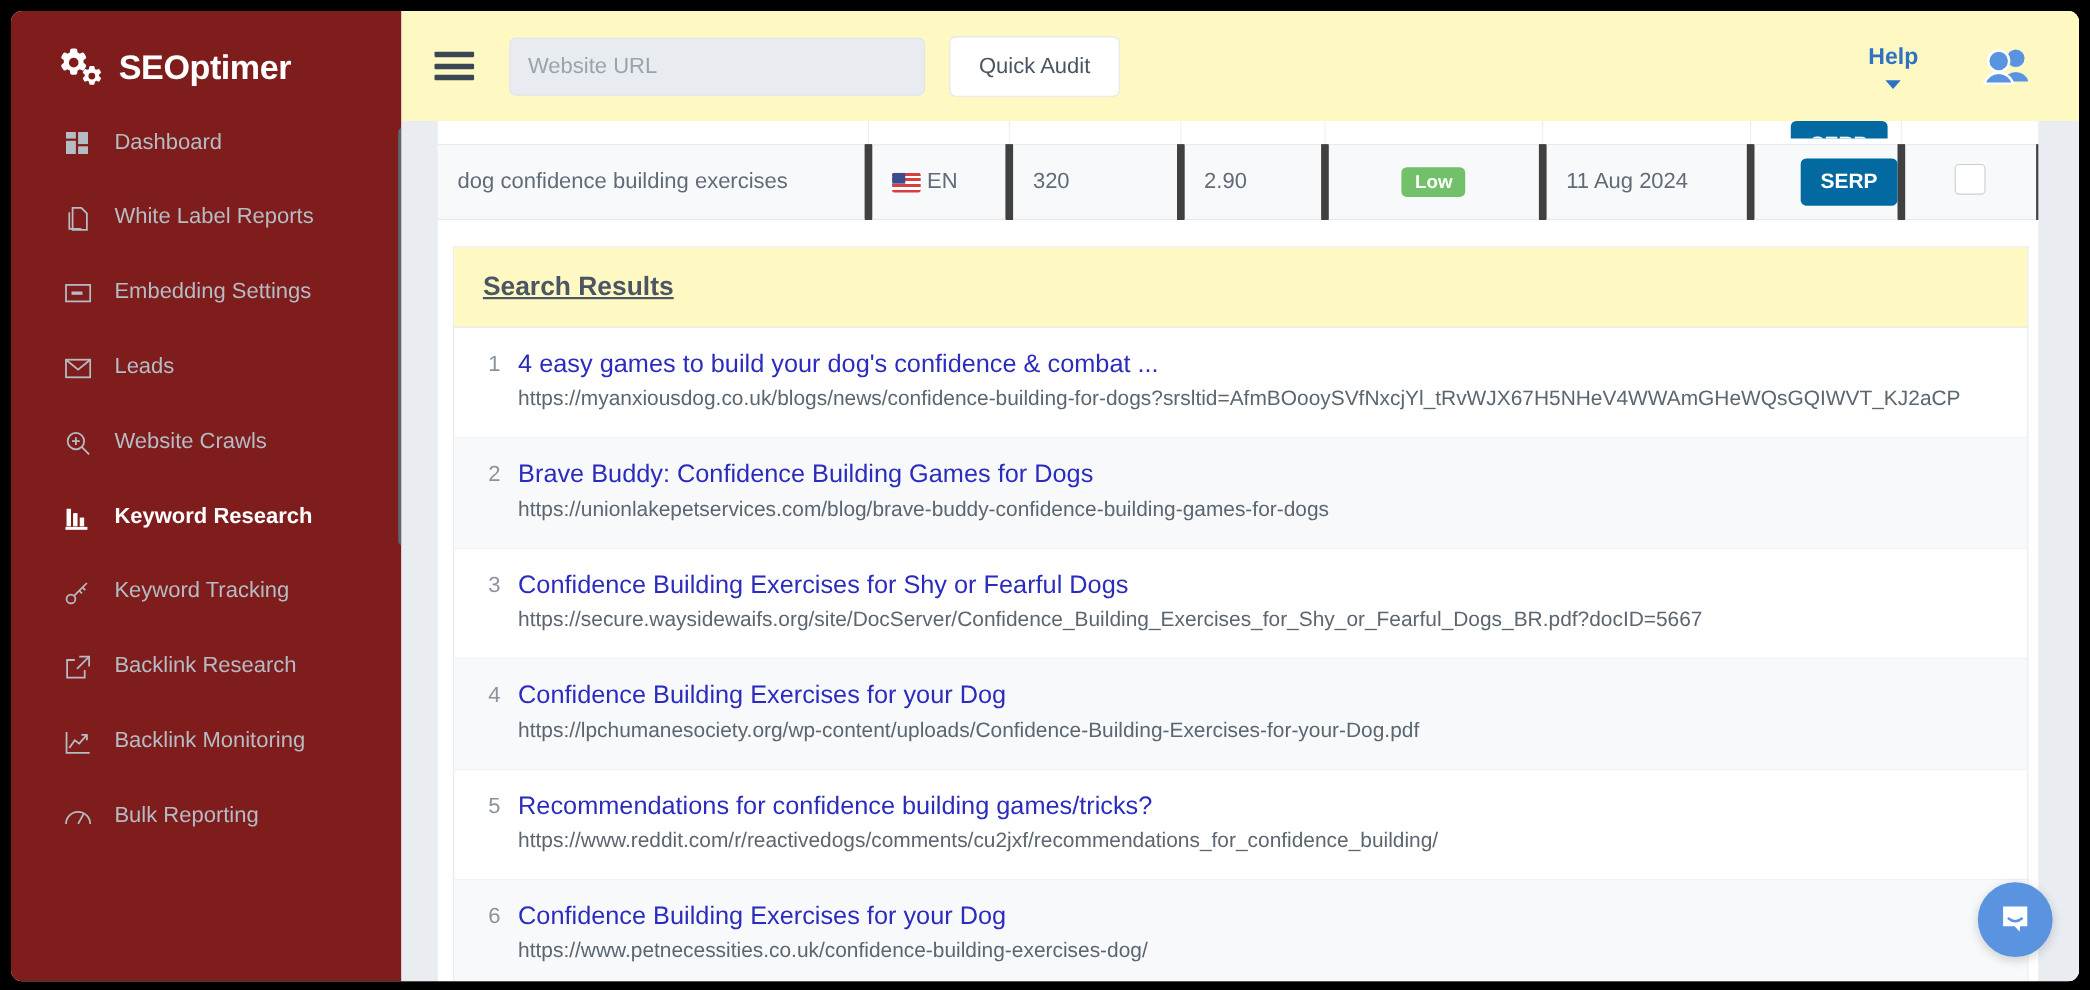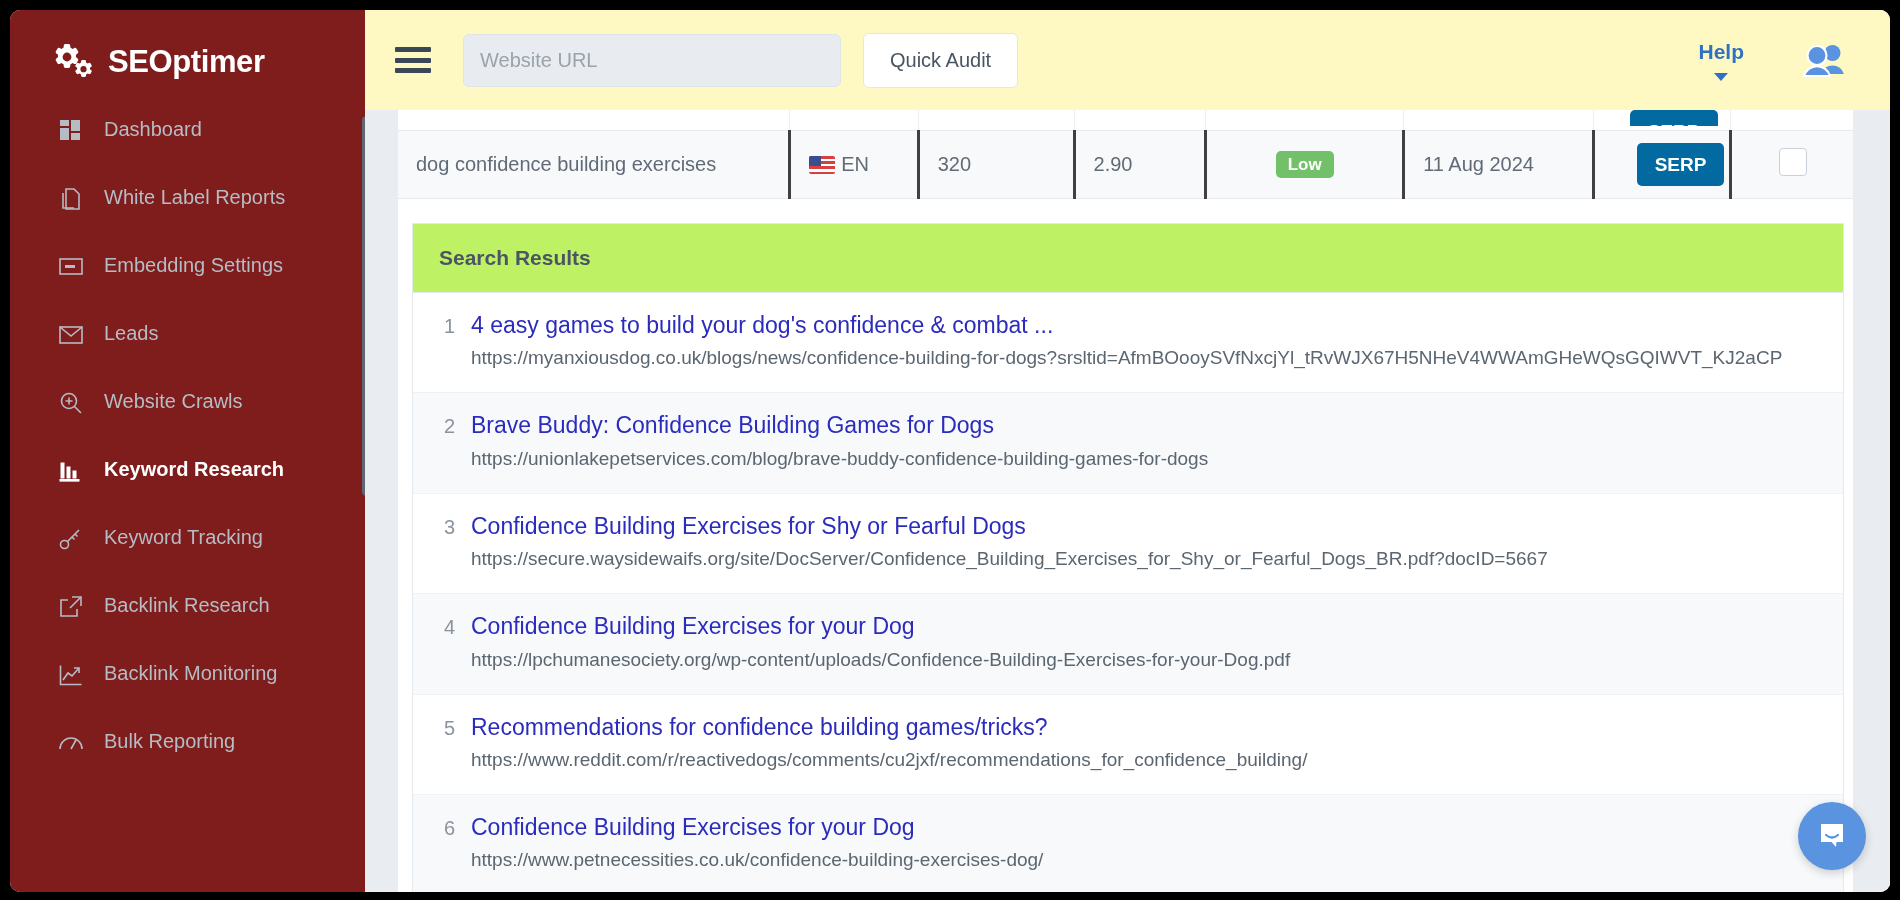--- a/index.html
+++ b/index.html
@@ -159,21 +159,21 @@
   .kw-table tr.spacer-row td {
     height: 12px;
     border-bottom: 1px solid #e7ebef;
     border-right: 1px solid #eceff2;
     padding: 0;
   }
   .kw-table tr.data-row td {
     height: 68px;
     background: #f7f9fb;
     border-bottom: 1px solid #e7ebef;
-    border-right: 3px solid #404040;
+    border-right: 7px solid #404040;
     color: #616b77;
     font-size: 20px;
     padding: 0 18px;
     vertical-align: middle;
   }
   .kw-table td:last-child { border-right: none; }
   .col-kw   { width: 372px; }
   .col-lang { width: 122px; }
   .col-vol  { width: 148px; }
   .col-cpc  { width: 125px; }
@@ -237,26 +237,27 @@
   }
 
   
   .results-panel {
     margin: 24px 14px 0 14px;
     border: 1px solid #e4e9ee;
     border-bottom: none;
     background: #ffffff;
   }
   .results-head {
-    background: #bef264;
+    background: #fef9c3;
     border-bottom: 1px solid #e4e9ee;
     padding: 22px 26px;
-    font-size: 21px;
+    font-size: 24px;
     font-weight: 700;
     color: #4b5563;
+    text-decoration: underline;
   }
   .result-row {
     display: flex;
     padding: 18px 26px 20px 20px;
     border-bottom: 1px solid #eef2f5;
     gap: 16px;
   }
   .result-row.alt { background: #f7f9fb; }
   .result-rank {
     width: 22px;

